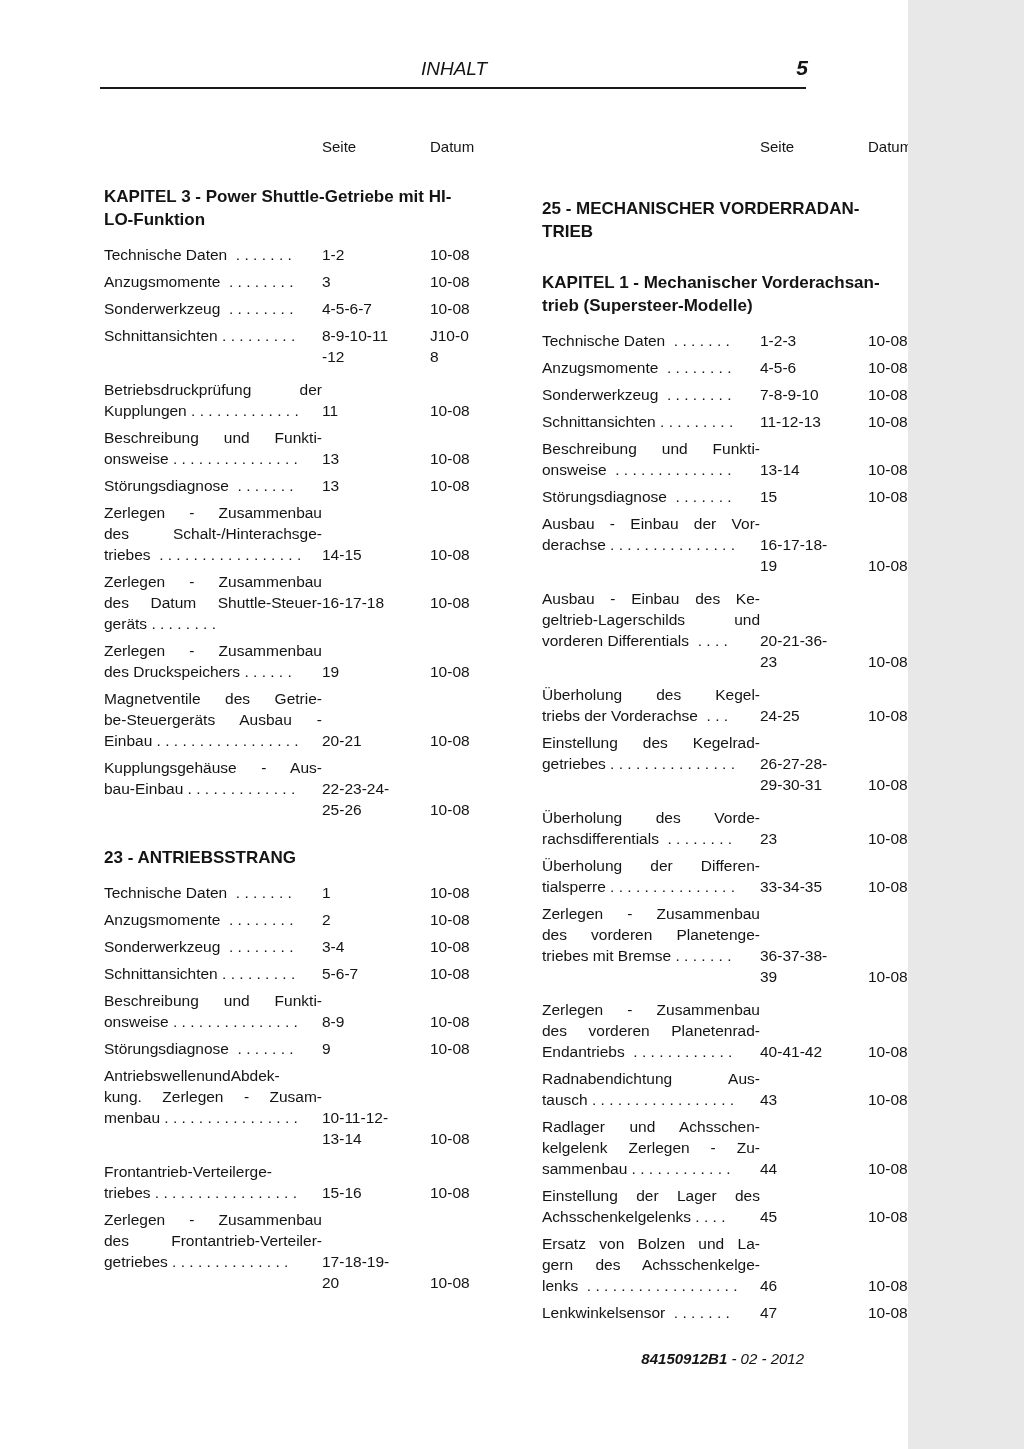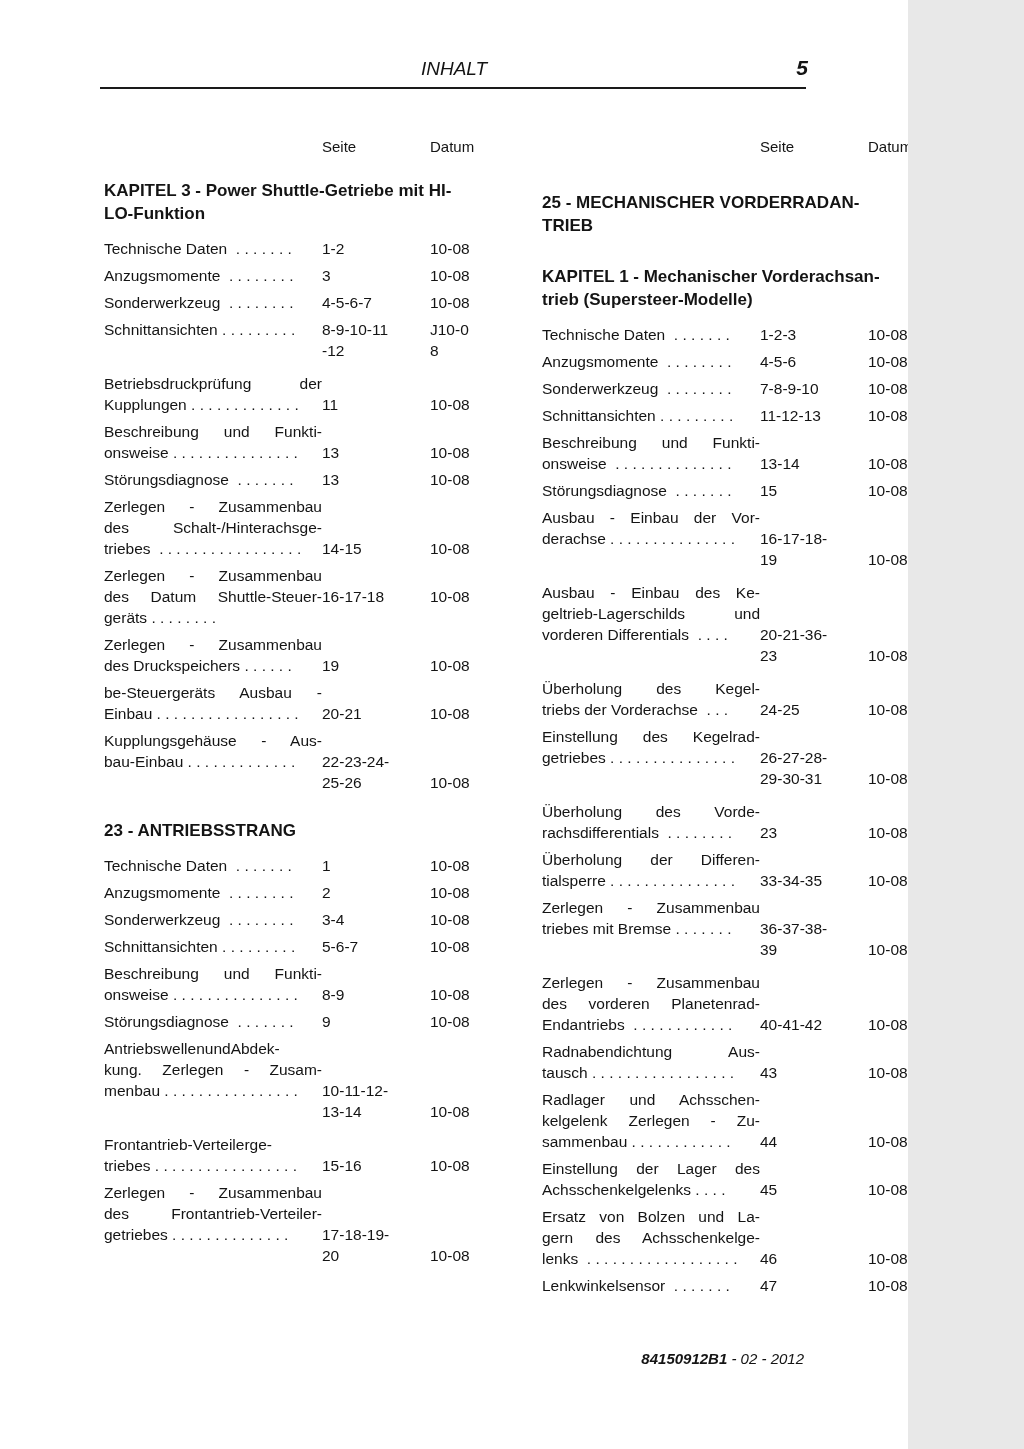--- a/index.html
+++ b/index.html
@@ -12,21 +12,21 @@
   .htitle{position:absolute;left:0;right:0;text-align:center;font-style:italic;font-size:19px;}
   .hpage{position:absolute;right:0;top:-2px;font-style:italic;font-weight:bold;font-size:21px;}
   .rule{position:absolute;top:87px;left:100px;right:102px;border-top:2px solid #1a1a1a;}
   
   .content{position:absolute;top:136px;left:104px;display:flex;gap:58px;}
   .col{width:380px;}
   .line{
     display:grid;grid-template-columns:218px 108px 54px;
     font-size:15.5px;line-height:21px;
   }
-  .colhead{font-size:15px;margin-bottom:0;}
+  .colhead{font-size:15px;margin-bottom:6px;}
   .lt{white-space:pre;overflow:hidden;}
   .lt.jl{white-space:normal;text-align:justify;text-align-last:justify;}
   .lp,.ld{white-space:nowrap;}
   .sections{display:flex;flex-direction:column;}
   .section{margin-top:14px;}
   .col .section:first-child{margin-top:22px;}
   .colR .section:first-child{margin-top:34px;}
   .shead{font-weight:bold;font-size:17px;line-height:23px;margin-bottom:13px;}
   .section.empty .shead{margin-bottom:12px;}
   .entry{margin-bottom:6px;}
@@ -165,20 +165,25 @@
                   <span class="lp"></span>
                   <span class="ld"></span>
                 </div>
                 <div class="line">
                   <span class="lt">des Druckspeichers . . . . . .</span>
                   <span class="lp">19</span>
                   <span class="ld">10-08</span>
                 </div>
               </div>
               <div class="entry">
+                <div class="line">
+                  <span class="lt jl">Magnetventile des Getrie-</span>
+                  <span class="lp"></span>
+                  <span class="ld"></span>
+                </div>
                 <div class="line">
                   <span class="lt jl">be-Steuergeräts Ausbau -</span>
                   <span class="lp"></span>
                   <span class="ld"></span>
                 </div>
                 <div class="line">
                   <span class="lt">Einbau . . . . . . . . . . . . . . . . .</span>
                   <span class="lp">20-21</span>
                   <span class="ld">10-08</span>
                 </div>
@@ -474,20 +479,25 @@
                   <span class="ld">10-08</span>
                 </div>
               </div>
               <div class="entry wrapgap">
                 <div class="line">
                   <span class="lt jl">Zerlegen - Zusammenbau</span>
                   <span class="lp"></span>
                   <span class="ld"></span>
                 </div>
                 <div class="line">
+                  <span class="lt jl">des vorderen Planetenge-</span>
+                  <span class="lp"></span>
+                  <span class="ld"></span>
+                </div>
+                <div class="line">
                   <span class="lt">triebes mit Bremse . . . . . . .</span>
                   <span class="lp">36-37-38-</span>
                   <span class="ld"></span>
                 </div>
                 <div class="line">
                   <span class="lt"></span>
                   <span class="lp">39</span>
                   <span class="ld">10-08</span>
                 </div>
               </div>

